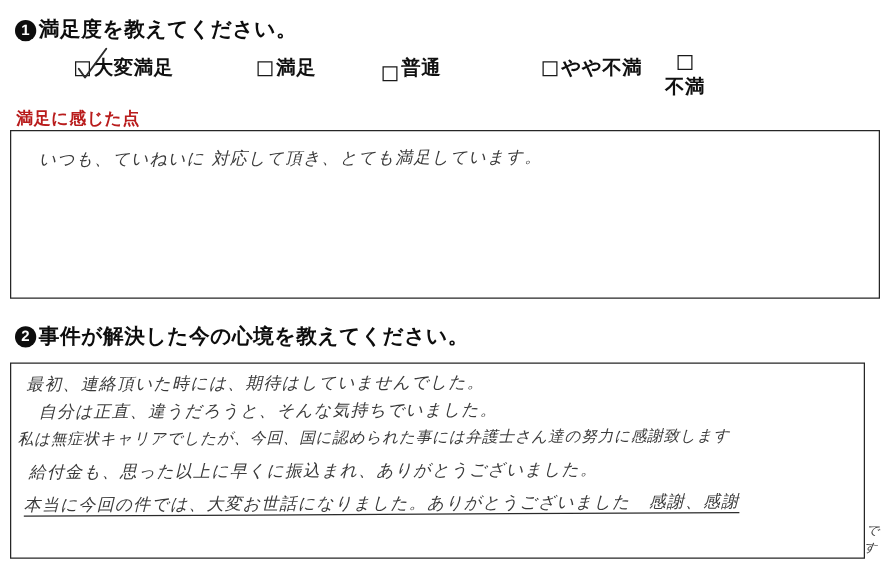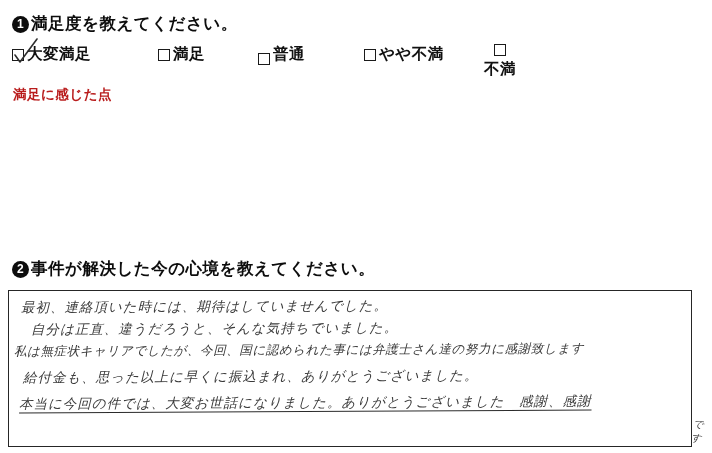--- a/index.html
+++ b/index.html
@@ -52,20 +52,21 @@
     position: absolute;
     top: 0;
     display: flex;
     align-items: center;
     gap: 3px;
     font-size: 15.5px;
     font-weight: 600;
     letter-spacing: 0.5px;
     white-space: nowrap;
     cursor: pointer;
+    margin-left: 48px;
   }
   .opt .box {
     position: relative;
     width: 12px; height: 12px;
     border: 1.6px solid #1a1a1a;
     background: #fff;
     flex: 0 0 auto;
   }
   .opt .check-svg {
     display: none;
@@ -152,38 +153,41 @@
       <span>満足</span>
     </label>
 
     <label class="opt" style="left:246px;align-items:flex-end;">
       <span class="box">
         
       </span>
       <span>普通</span>
     </label>
 
-    <label class="opt" style="left:336px;padding-left:16px;">
+    <label class="opt" style="left:358px;padding-left:16px;">
       <span class="box">
         
       </span>
       <span>やや不満</span>
     </label>
 
     <label class="opt" style="left:472px;flex-direction:column;">
       <span class="box">
         
       </span>
       <span>不満</span>
     </label>
 
   </div>
 
   <div class="comment-label">満足に感じた点</div>
 
+  <div class="ansbox box1">
+    <div class="hand hw1">いつも、ていねいに 対応して頂き、とても満足しています。</div>
+  </div>
 
   <div class="heading h2">
     <span class="circled">2</span>
     <span>事件が解決した今の心境を教えてください。</span>
   </div>
 
   <div class="ansbox box2">
     <div class="hand l0">最初、連絡頂いた時には、期待はしていませんでした。</div>
     <div class="hand l1">自分は正直、違うだろうと、そんな気持ちでいました。</div>
     <div class="hand l2">私は無症状キャリアでしたが、今回、国に認められた事には弁護士さん達の努力に感謝致します</div>

